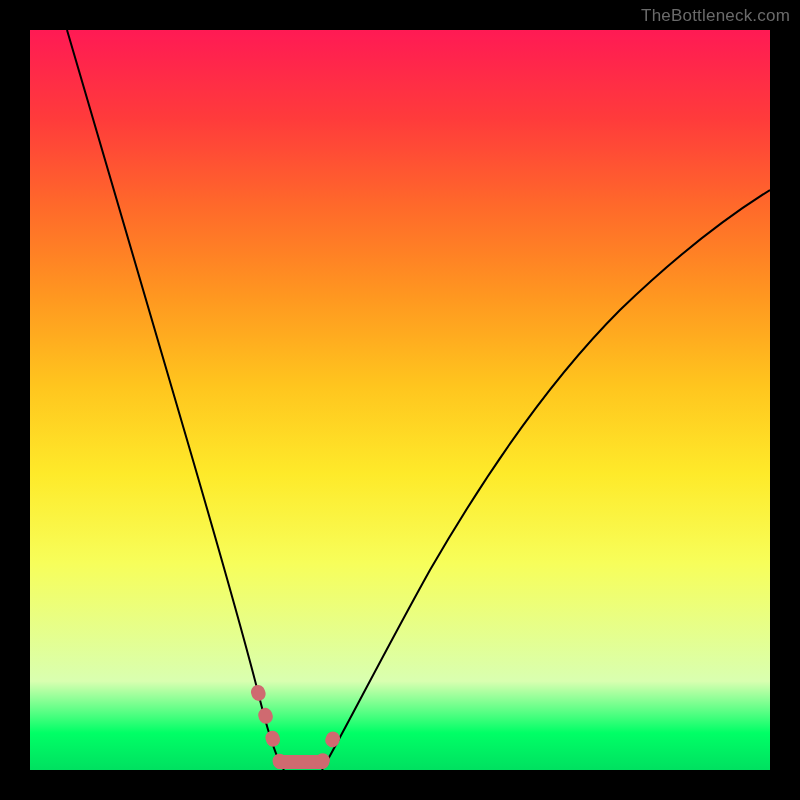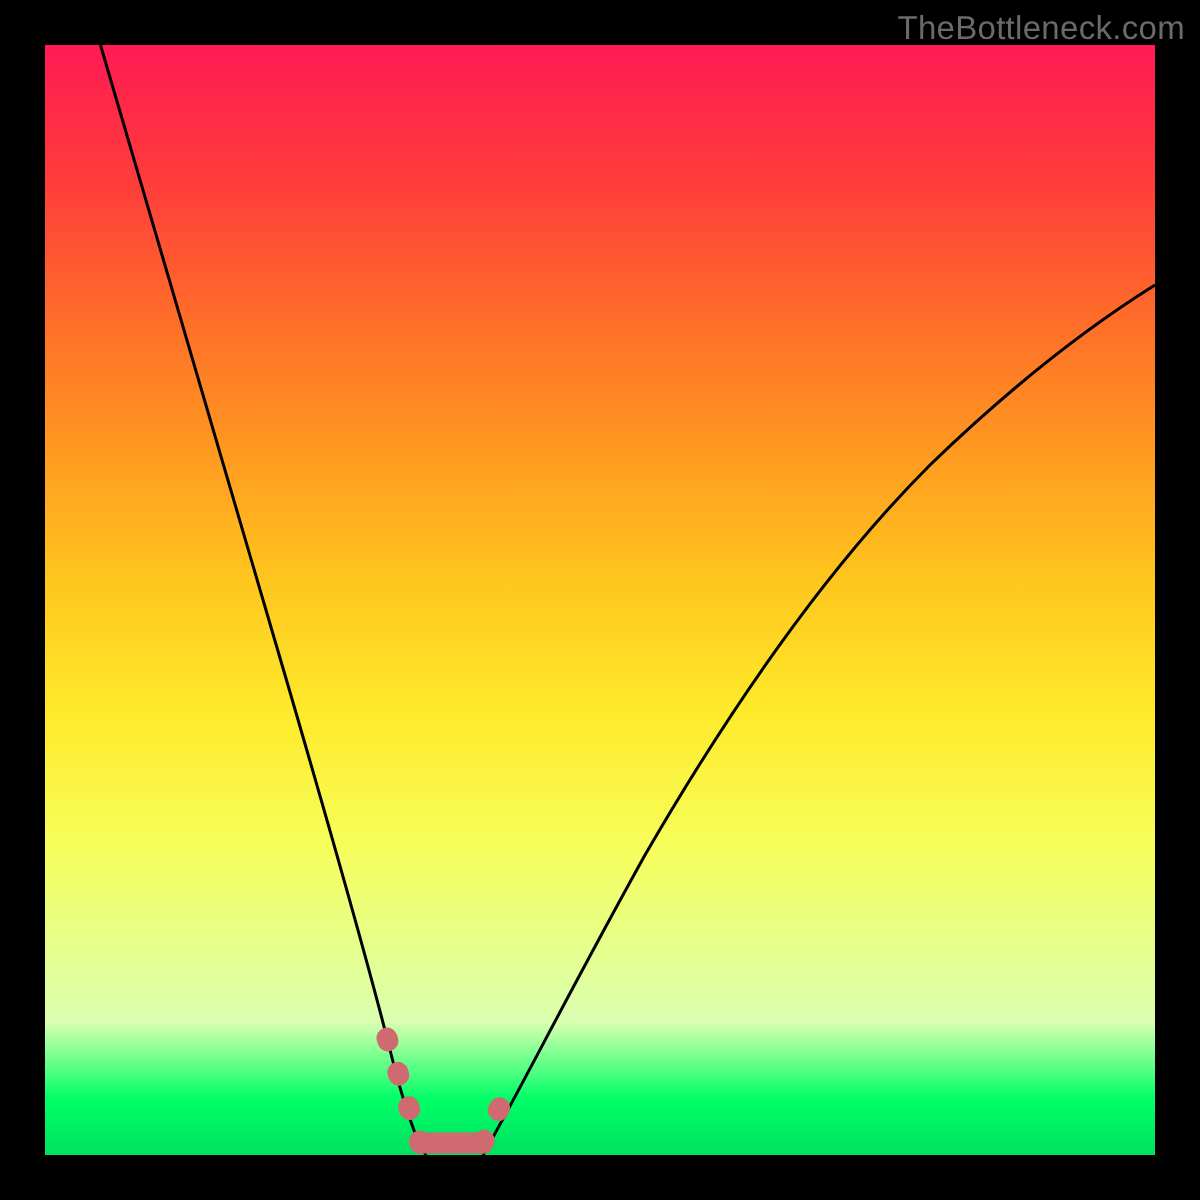--- a/index.html
+++ b/index.html
@@ -26,21 +26,21 @@
       #f7fe5a 72%,
       #d9ffb0 88%,
       #00ff66 95%,
       #00e060 100%);
   }
   .watermark {
     position: absolute;
     top: 6px;
     right: 10px;
     font-family: Arial, Helvetica, sans-serif;
-    font-size: 22px;
+    font-size: 17px;
     color: #6a6a6a;
     font-weight: 500;
     letter-spacing: 0.2px;
   }
   svg.curves {
     position: absolute;
     left: 0; top: 0;
     width: 740px; height: 740px;
   }
   .curve { fill: none; stroke: #000; stroke-width: 2; }

